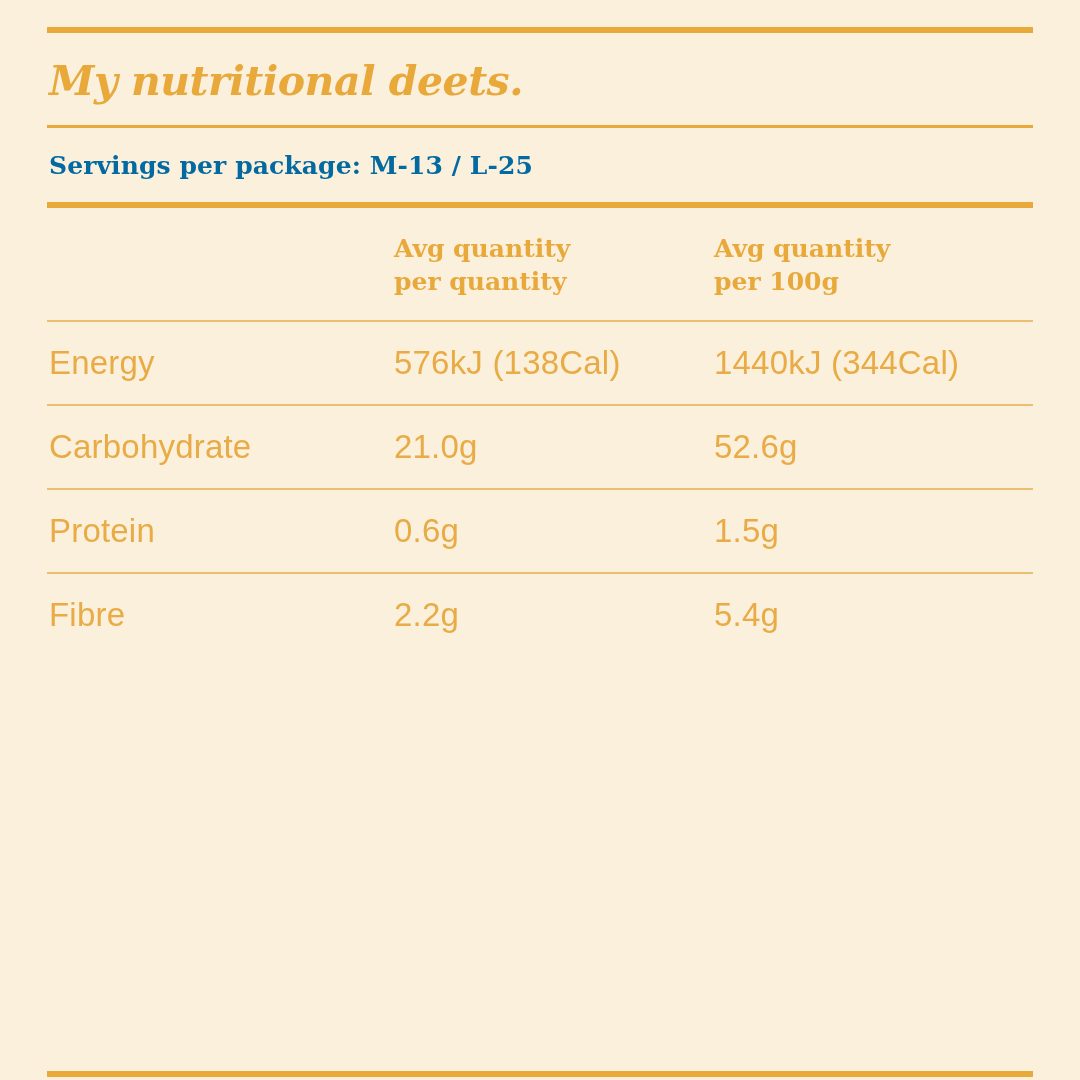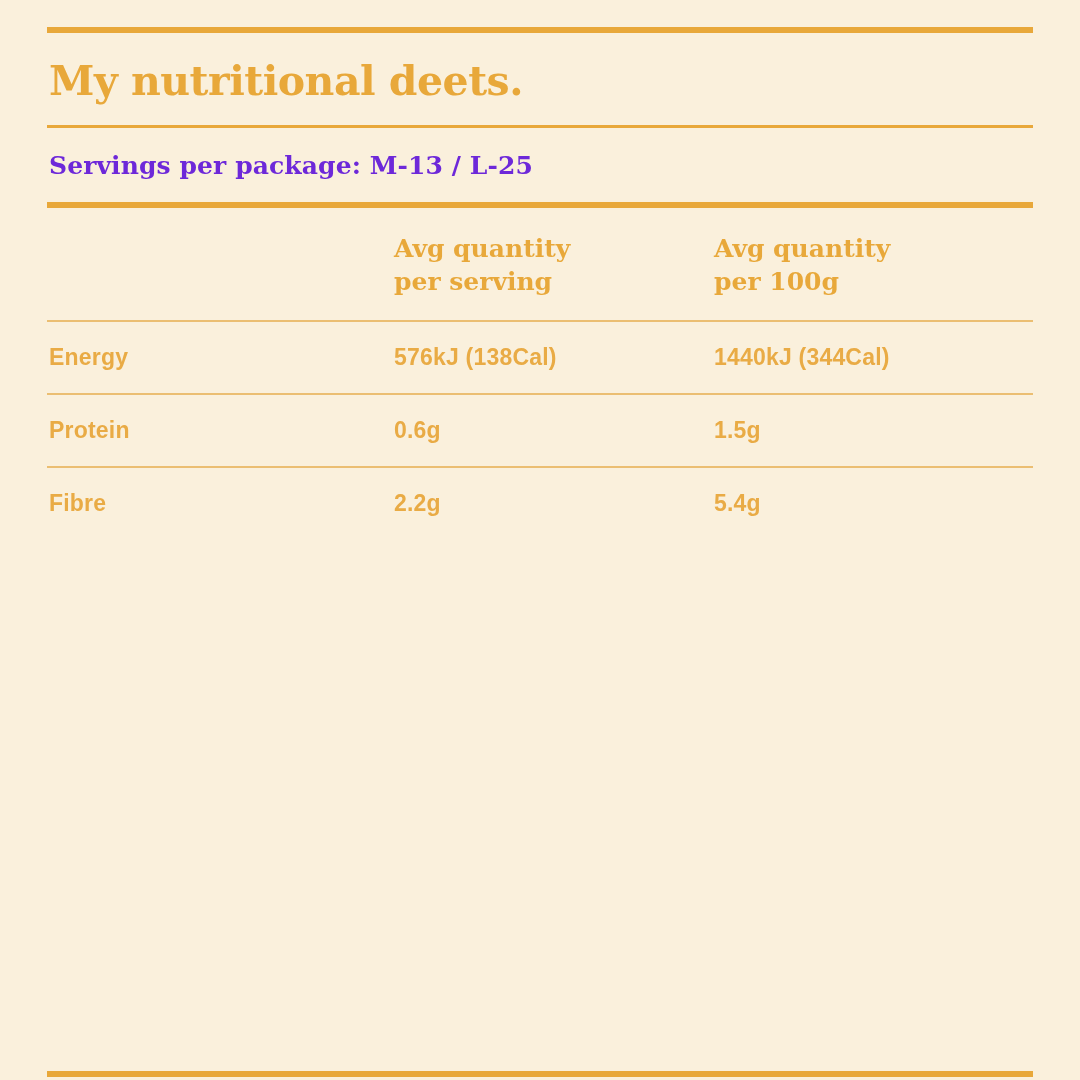--- a/index.html
+++ b/index.html
@@ -42,27 +42,28 @@
   }
 
   .title {
     font-family: "DejaVu Serif", serif;
     font-weight: bold;
     font-size: 41px;
     color: #E8A83A;
     letter-spacing: -0.5px;
     padding: 26px 0 21px 2px;
     line-height: 1.1;
+    font-style: italic;
   }
 
   .meta-row {
     font-family: "DejaVu Serif", serif;
     font-weight: bold;
     font-size: 25px;
-    color: #6d28d9;
+    color: #0369a1;
     padding: 23px 0 22px 2px;
     letter-spacing: 0.1px;
   }
 
   table.nutrition {
     width: 986px;
     border-collapse: collapse;
     table-layout: fixed;
   }
   table.nutrition col.c1 { width: 345px; }
@@ -80,22 +81,22 @@
     padding: 24px 0 22px 2px;
     border-bottom: 2px solid #EBBE72;
     margin-left: 48px;
   }
   table.nutrition th.blank { padding-left: 2px; }
 
   table.nutrition td {
     text-align: left;
     vertical-align: middle;
     font-family: "Liberation Sans", sans-serif;
-    font-weight: 700;
-    font-size: 23px;
+    font-weight: 400;
+    font-size: 33px;
     color: #E9AB45;
     padding: 22px 0 22px 2px;
     border-bottom: 2px solid #EBBE72;
     letter-spacing: 0.2px;
   }
   table.nutrition tr:last-child td {
     border-bottom: none;
     margin-top: 16px;
   }
 </style>
@@ -121,33 +122,38 @@
     <colgroup>
       <col class="c1">
         <col class="c2">
         <col class="c3">
     </colgroup>
     <thead>
       <tr>
         <th class="blank"></th>
         <th>
           <span>Avg quantity</span><br>
-          <span>per serving</span>
+          <span>per quantity</span>
         </th>
         <th>
           <span>Avg quantity</span><br>
           <span>per 100g</span>
         </th>
       </tr>
     </thead>
     <tbody>
       <tr>
         <td>Energy</td>
         <td>576kJ (138Cal)</td>
         <td>1440kJ (344Cal)</td>
+      </tr>
+      <tr>
+        <td>Carbohydrate</td>
+        <td>21.0g</td>
+        <td>52.6g</td>
       </tr>
       <tr>
         <td>Protein</td>
         <td>0.6g</td>
         <td>1.5g</td>
       </tr>
       <tr>
         <td>Fibre</td>
         <td>2.2g</td>
         <td>5.4g</td>

